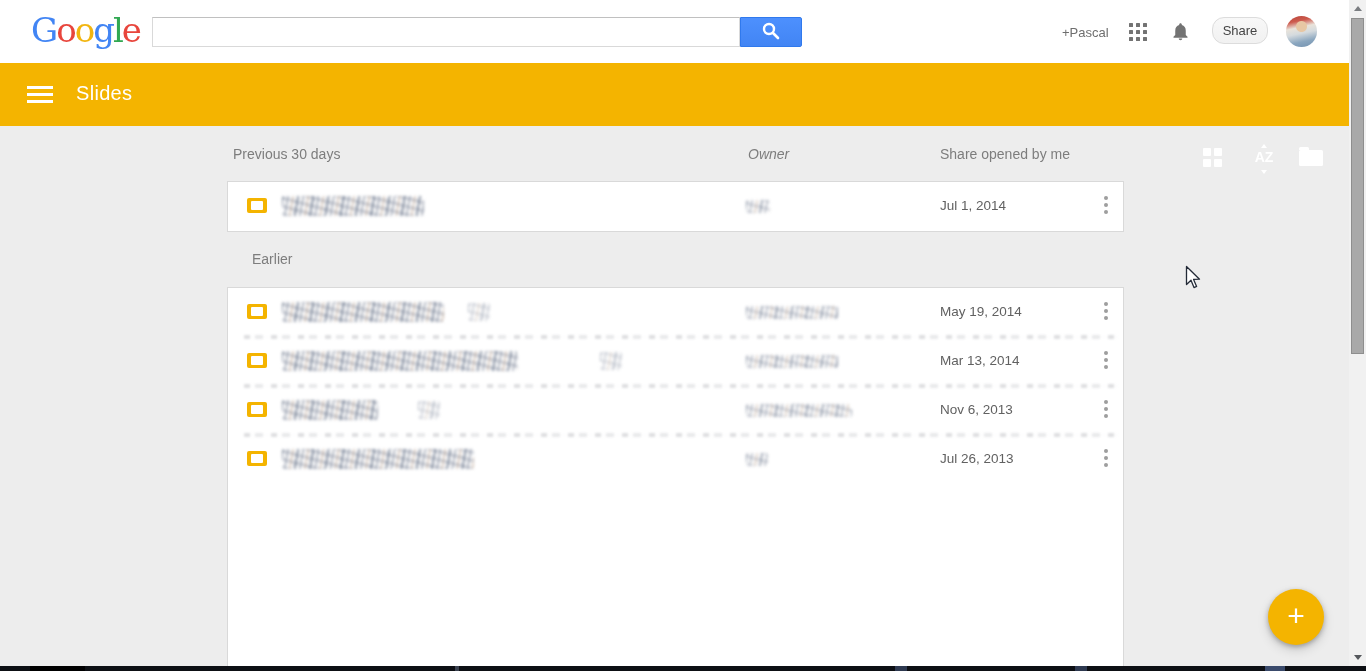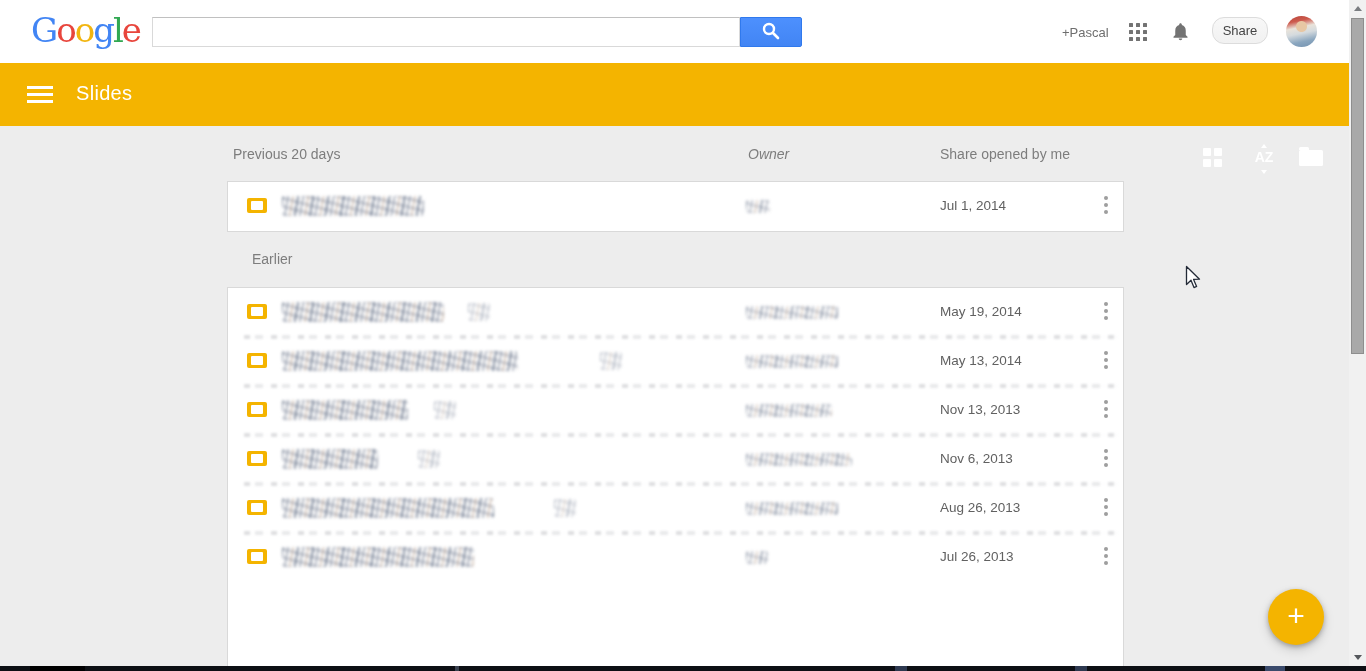--- a/index.html
+++ b/index.html
@@ -148,21 +148,21 @@
       <b></b>
     </div>
   <div class="sort-icon">
     <span class="tri-up"></span>
     <span>AZ</span>
     <span class="tri-dn"></span>
   </div>
   <div class="folder-icon"></div>
 </div>
 
-<div class="col-head" style="left:233px;top:146px;">Previous 20 days</div>
+<div class="col-head" style="left:233px;top:146px;">Previous 30 days</div>
 <div class="col-head" style="left:748px;top:146px;font-style:italic;">Owner</div>
 <div class="col-head" style="left:940px;top:146px;">Share opened by me</div>
 
 <div class="card" style="top:181px;min-height:50px;">
     <div class="row">
     <span class="slides-icon"></span>
     <span class="redact r-title" style="width: 142px;"></span>
 
     <span class="redact r-owner" style="width: 24px;"></span>
 
@@ -190,63 +190,35 @@
         <i></i>
         <i></i>
       </span>
   </div>
     <div class="row">
     <span class="slides-icon"></span>
     <span class="redact r-title" style="width: 236px;"></span>
     <span class="redact r-frag" style="left: 372px;"></span>
     <span class="redact r-owner" style="width: 92px;"></span>
 
-    <span class="r-date">May 13, 2014</span>
-    <span class="dots">
-        <i></i>
-        <i></i>
-        <i></i>
-      </span>
-  <div class="row-sep"></div>
-    </div>
-    <div class="row">
-    <span class="slides-icon"></span>
-    <span class="redact r-title" style="width: 126px;"></span>
-    <span class="redact r-frag" style="left: 206px;"></span>
-    <span class="redact r-owner" style="width: 86px;"></span>
-
-    <span class="r-date">Nov 13, 2013</span>
+    <span class="r-date">Mar 13, 2014</span>
     <span class="dots">
         <i></i>
         <i></i>
         <i></i>
       </span>
   <div class="row-sep"></div>
     </div>
     <div class="row">
     <span class="slides-icon"></span>
     <span class="redact r-title" style="width: 96px;"></span>
     <span class="redact r-frag" style="left: 190px;"></span>
     <span class="redact r-owner" style="width: 106px;"></span>
 
     <span class="r-date">Nov 6, 2013</span>
-    <span class="dots">
-        <i></i>
-        <i></i>
-        <i></i>
-      </span>
-  <div class="row-sep"></div>
-    </div>
-    <div class="row">
-    <span class="slides-icon"></span>
-    <span class="redact r-title" style="width: 212px;"></span>
-    <span class="redact r-frag" style="left: 326px;"></span>
-    <span class="redact r-owner" style="width: 92px;"></span>
-
-    <span class="r-date">Aug 26, 2013</span>
     <span class="dots">
         <i></i>
         <i></i>
         <i></i>
       </span>
   <div class="row-sep"></div>
     </div>
     <div class="row">
     <span class="slides-icon"></span>
     <span class="redact r-title" style="width: 192px;"></span>

